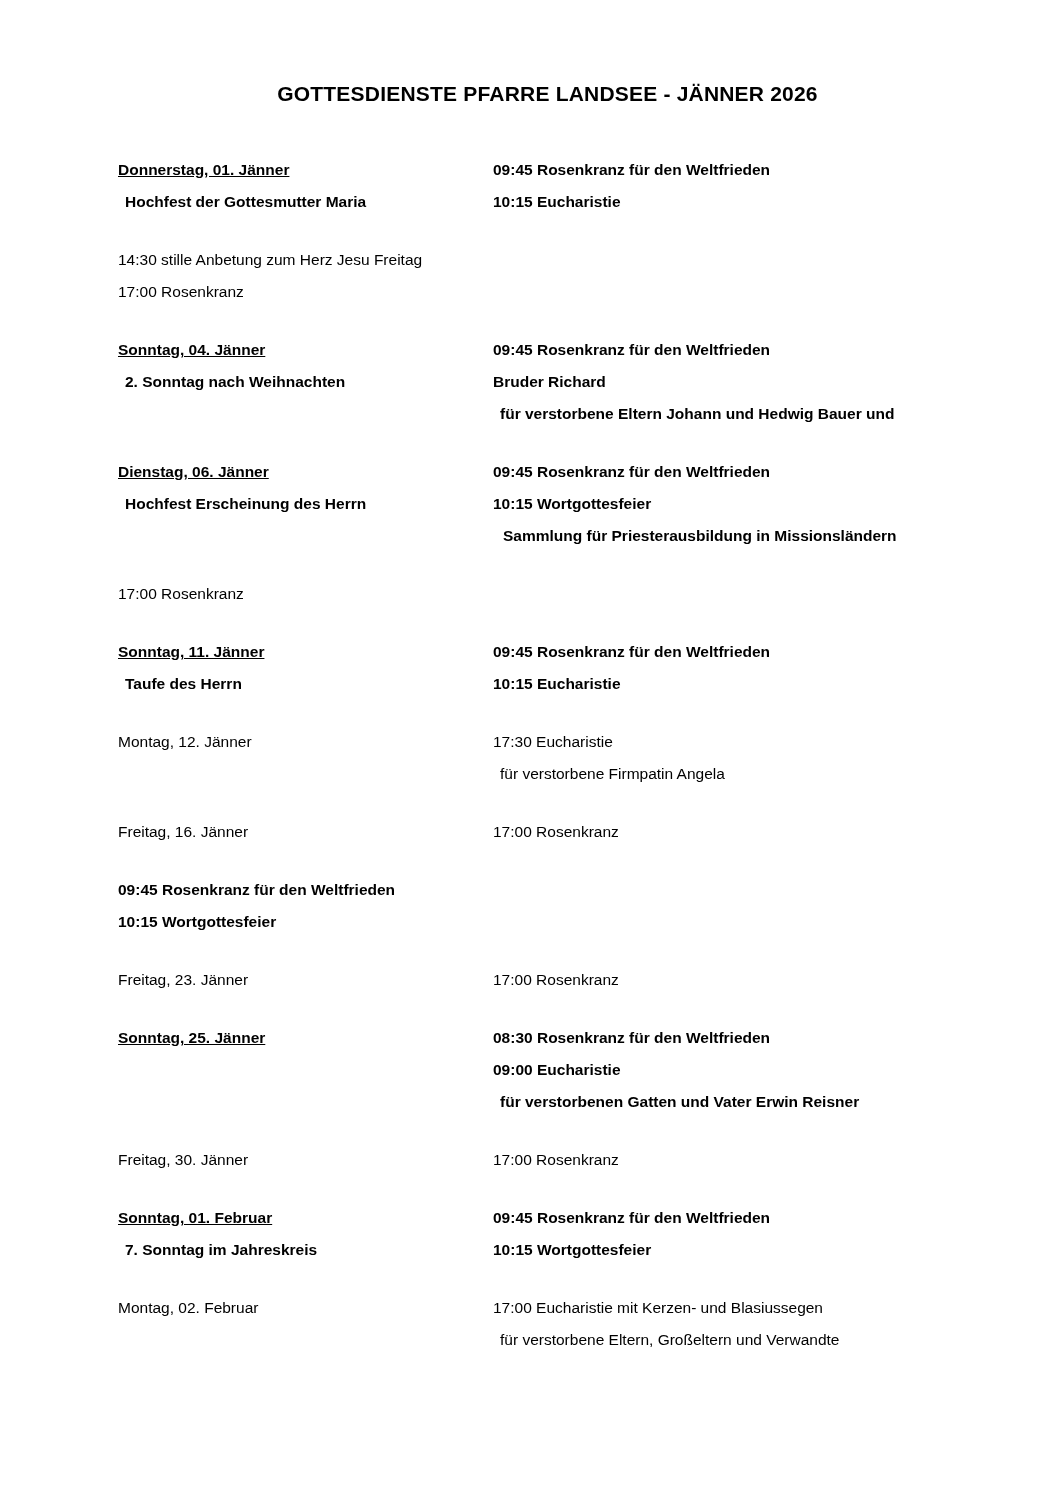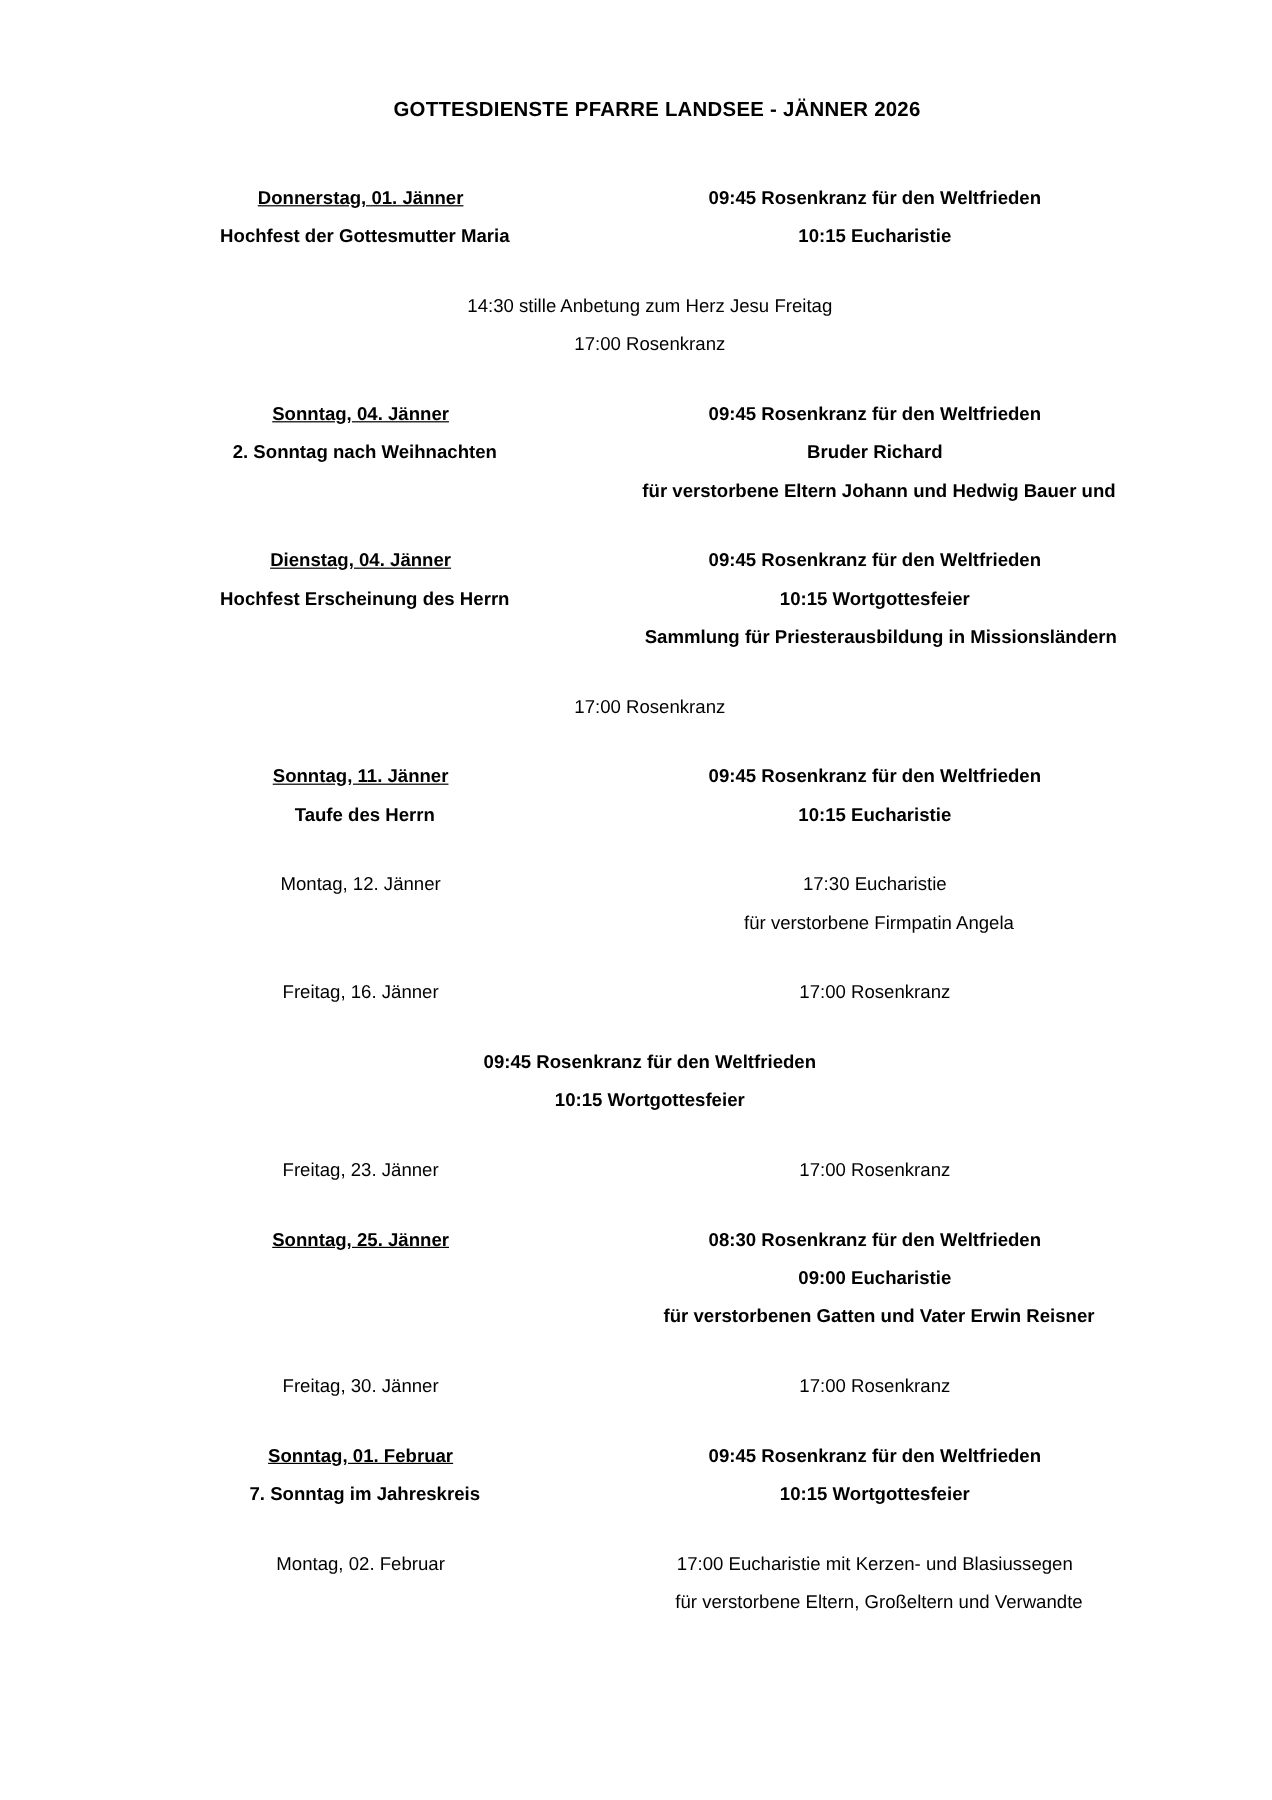--- a/index.html
+++ b/index.html
@@ -18,34 +18,33 @@
   .page {
     position: relative;
     width: 1060px;
     height: 1500px;
     box-sizing: border-box;
     padding: 70px 95px 0 118px;
   }
   .doc-title {
     text-align: center;
     font-weight: bold;
-    font-size: 17px;
+    font-size: 21px;
     letter-spacing: 0.2px;
     margin: 12px 0 0 0;
     padding-left: 12px;
   }
   .schedule {
     margin-top: 48px;
   }
   .entry {
     display: flex;
     flex-direction: row;
     align-items: flex-start;
     margin-bottom: 26px;
-    text-align: center;
   }
   .col-date {
     width: 375px;
     flex: 0 0 375px;
     padding-right: 10px;
     box-sizing: border-box;
   }
   .col-desc {
     flex: 1 1 auto;
   }
@@ -96,21 +95,21 @@
           <div class="line bold indent1">2. Sonntag nach Weihnachten</div>
         </div>
         <div class="col-desc">
           <div class="line bold">09:45 Rosenkranz für den Weltfrieden</div>
           <div class="line bold">Bruder Richard</div>
           <div class="line bold indent1">für verstorbene Eltern Johann und Hedwig Bauer und</div>
         </div>
       </div>
       <div class="entry">
         <div class="col-date">
-          <div class="line bold underline"><span class="u">Dienstag, 04. Jänner</span></div>
+          <div class="line bold underline"><span class="u">Dienstag, 06. Jänner</span></div>
           <div class="line bold indent1">Hochfest Erscheinung des Herrn</div>
         </div>
         <div class="col-desc">
           <div class="line bold">09:45 Rosenkranz für den Weltfrieden</div>
           <div class="line bold">10:15 Wortgottesfeier</div>
           <div class="line bold indent2">Sammlung für Priesterausbildung in Missionsländern</div>
         </div>
       </div>
       <div class="entry">
         <div class="col-desc">

